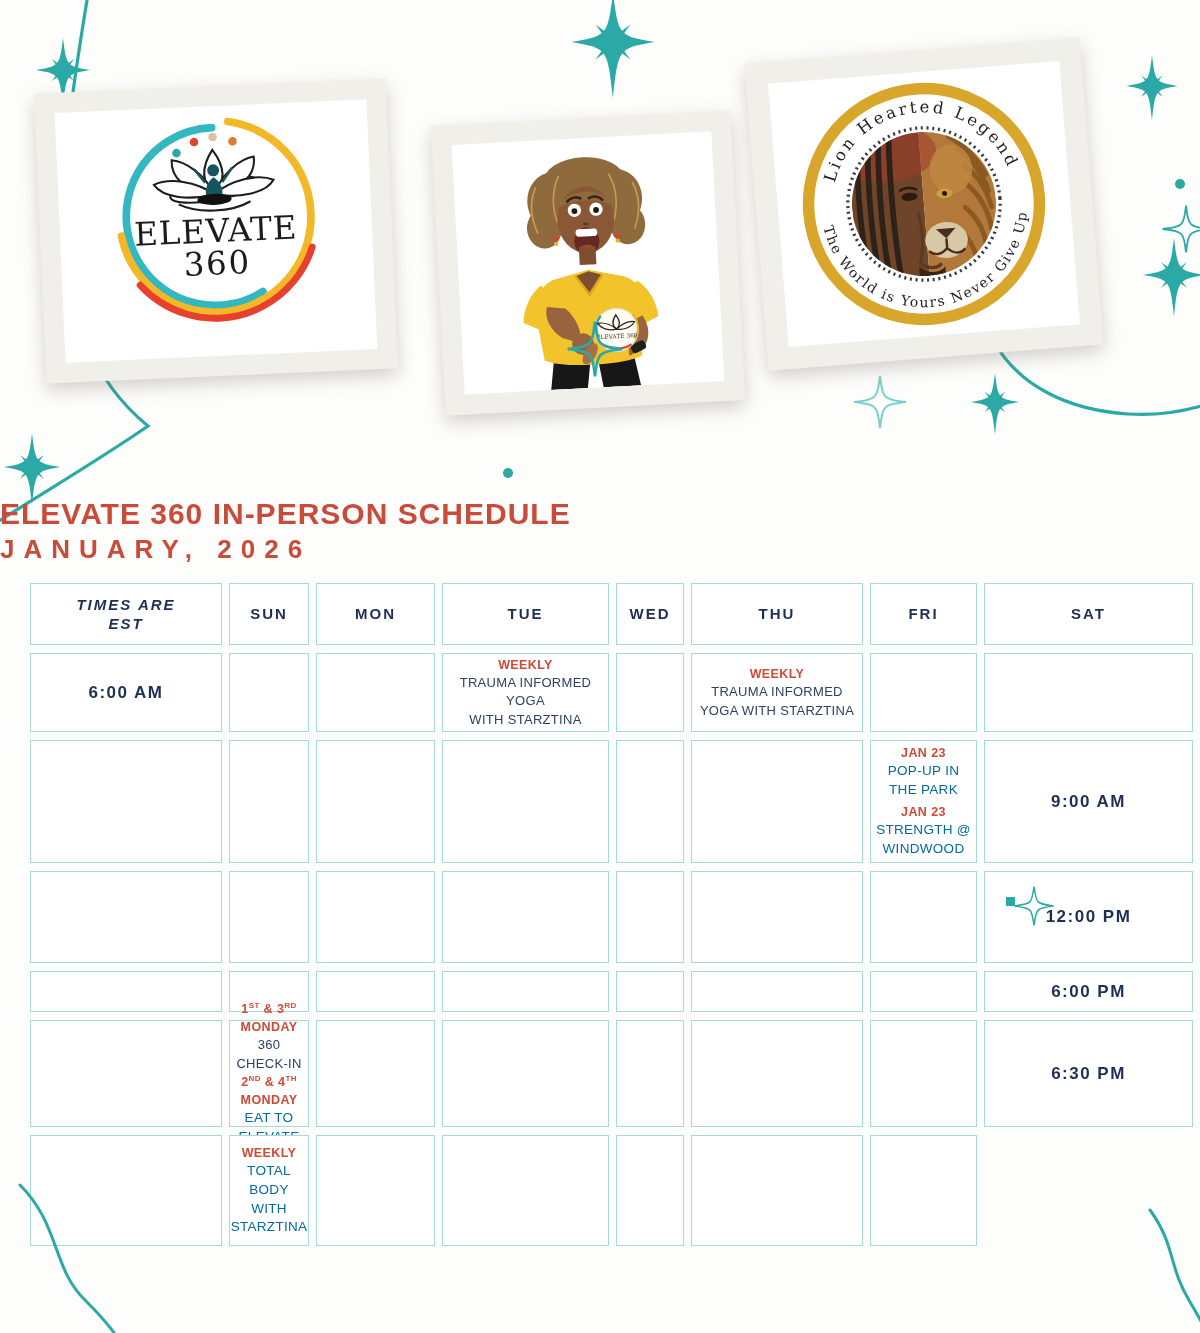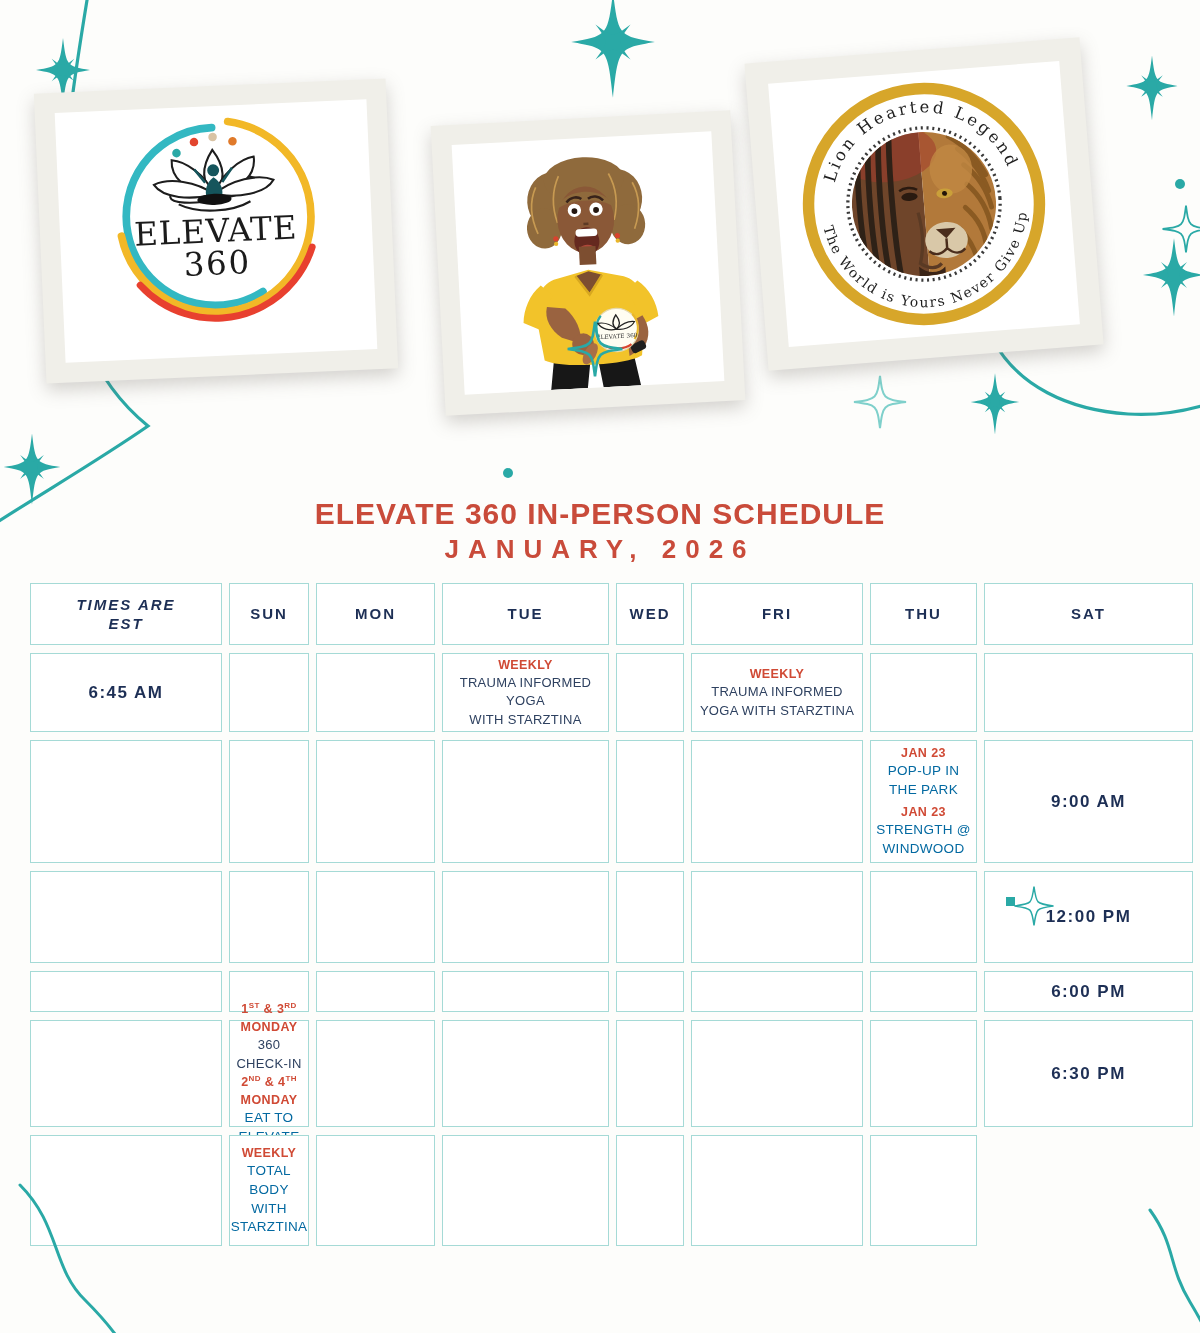--- a/index.html
+++ b/index.html
@@ -16,21 +16,21 @@
   .polaroid {
     position:absolute; z-index:2; background:#f0efe9; padding:20px;
     box-shadow:0 7px 18px rgba(100,95,85,.28);
   }
   .polaroid .photo { background:#ffffff; width:100%; height:100%; display:flex; align-items:center; justify-content:center; overflow:hidden; }
   .p1 { left:40px;  top:86px;  width:352px; height:290px; transform:rotate(-2.5deg); }
   .p2 { left:438px; top:118px; width:300px; height:290px; transform:rotate(-3deg); }
   .p3 { left:756px; top:50px;  width:336px; height:308px; transform:rotate(-4.5deg); padding:22px; }
 
   
-  h1, h2 { position:absolute; left:0; width:100%; text-align:center; z-index:3; color:#c94b3a; }
+  h1, h2 { position:absolute; left:0; width:100%; z-index:3; color:#c94b3a; }
   h1 { top:497px; font-size:30px; font-weight:800; letter-spacing:1px; }
   h2 { top:534px; font-size:26px; font-weight:800; letter-spacing:9px; }
 
   
   .table {
     position:absolute; z-index:3; left:30px; top:583px;
     display:grid;
     grid-template-columns:192px 80px 119px 167px 68px 172px 107px 209px;
     grid-template-rows:62px 79px 123px 92px 41px 107px 111px;
     column-gap:7px; row-gap:8px;
@@ -242,24 +242,24 @@
 
   <h1>ELEVATE 360 IN-PERSON SCHEDULE</h1>
   <h2>JANUARY, 2026</h2>
 
   <div id="schedule" class="table">
       <div class="cell head time-head">TIMES ARE EST</div>
       <div class="cell head">SUN</div>
       <div class="cell head">MON</div>
       <div class="cell head">TUE</div>
       <div class="cell head">WED</div>
+      <div class="cell head">THU</div>
       <div class="cell head">FRI</div>
-      <div class="cell head">THU</div>
       <div class="cell head">SAT</div>
-      <div class="cell time">6:45 AM</div>
+      <div class="cell time">6:00 AM</div>
       <div class="cell ev"></div>
       <div class="cell ev"></div>
       <div class="cell ev">
         <div class="l-red">WEEKLY</div>
         <div class="l-navy">TRAUMA INFORMED</div>
         <div class="l-navy">YOGA</div>
         <div class="l-navy">WITH STARZTINA</div>
       </div>
       <div class="cell ev"></div>
       <div class="cell ev">

